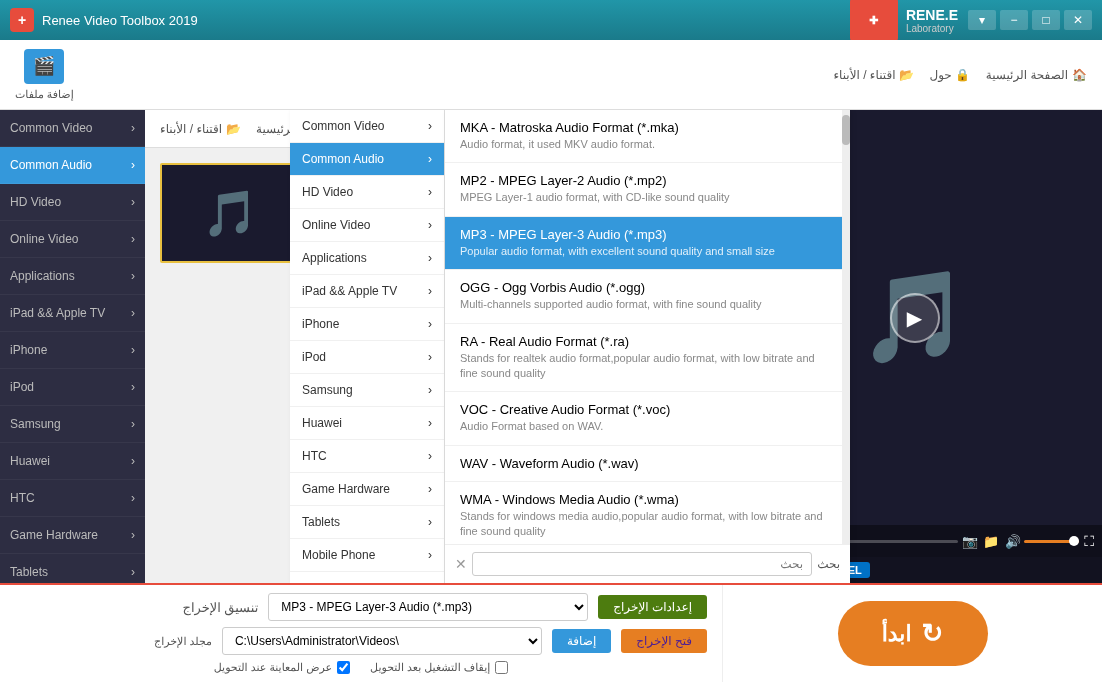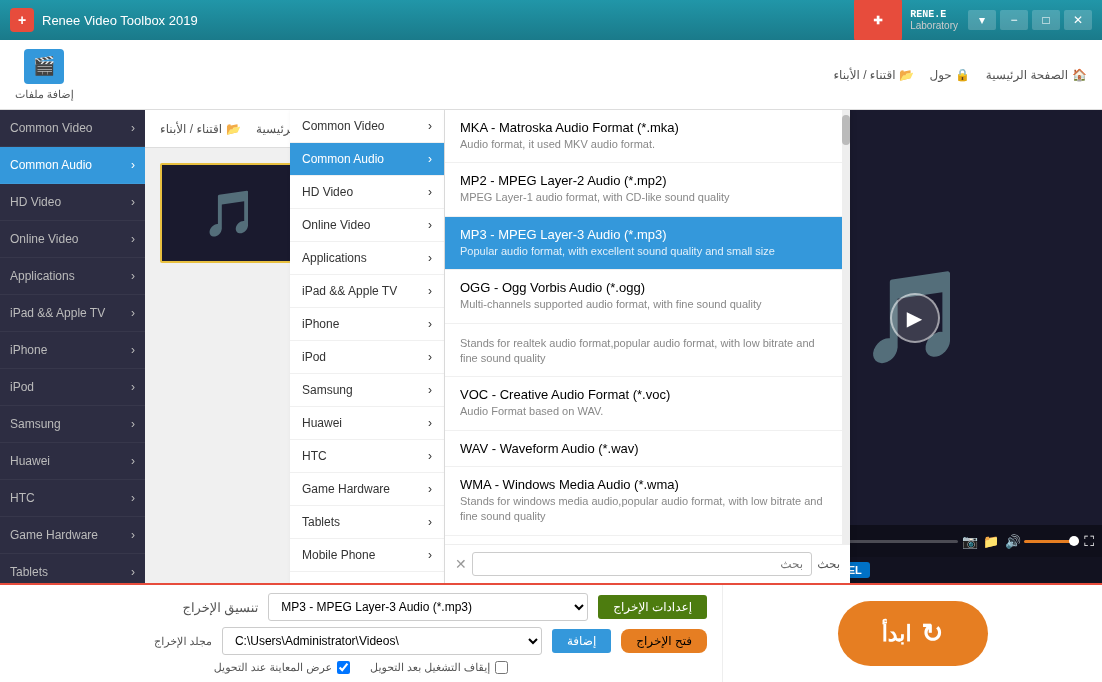--- a/index.html
+++ b/index.html
@@ -85,21 +85,21 @@
     .action-btn {
       padding: 5px 15px;
       border: none;
       border-radius: 3px;
       cursor: pointer;
       font-size: 12px;
       direction: rtl;
     }
     .output-settings-btn { background: #4d7c0f; color: white; }
     .browse-btn { background: #3498db; color: white; }
-    .open-folder-btn { background: #e67e22; color: #000000; border-radius: 8px; }
+    .open-folder-btn { background: #e67e22; color: #4c1d95; }
     .start-btn {
       width: 150px; height: 65px;
       background: #e67e22;
       border: none;
       border-radius: 35px;
       color: white;
       font-size: 22px;
       font-weight: bold;
       cursor: pointer;
       display: flex; align-items: center; justify-content: center; gap: 10px;
@@ -306,21 +306,21 @@
       </div>
       <span class="titlebar-title">Renee Video Toolbox 2019</span>
     </div>
     <div style="display:flex; align-items:center; gap:10px;">
 
       <div style="display:flex;align-items:center;gap:8px;color:white;">
         <div style="width:48px;height:48px;background:#e74c3c;border-radius:6px;display:flex;align-items:center;justify-content:center;color:white;font-weight:bold;font-size:11px;flex-direction:column;">
           <span>✚</span>
         </div>
         <div>
-          <div style="font-weight:bold;font-size:10px;font-family:Liberation Mono, monospace;">RENE.E</div>
+          <div style="font-weight:bold;font-size:14px;">RENE.E</div>
           <div style="font-size:10px;color:#ccc;">Laboratory</div>
         </div>
       </div>
       <div class="titlebar-controls">
         <button class="titlebar-btn">▾</button>
         <button class="titlebar-btn">−</button>
         <button class="titlebar-btn">□</button>
         <button class="titlebar-btn close">✕</button>
       </div>
     </div>
@@ -506,20 +506,21 @@
             </div>
             <div class="fitem fsel">
               <div class="fname">MP3 - MPEG Layer-3 Audio (*.mp3)</div>
               <div class="fdesc">Popular audio format, with excellent sound quality and small size</div>
             </div>
             <div class="fitem">
               <div class="fname">OGG - Ogg Vorbis Audio (*.ogg)</div>
               <div class="fdesc">Multi-channels supported audio format, with fine sound quality</div>
             </div>
             <div class="fitem">
+              <div class="fname">RA - Real Audio Format (*.ra)</div>
               <div class="fdesc">Stands for realtek audio format,popular audio format, with low bitrate and fine sound quality</div>
             </div>
             <div class="fitem">
               <div class="fname">VOC - Creative Audio Format (*.voc)</div>
               <div class="fdesc">Audio Format based on WAV.</div>
             </div>
             <div class="fitem">
               <div class="fname">WAV - Waveform Audio (*.wav)</div>
             </div>
             <div class="fitem">

